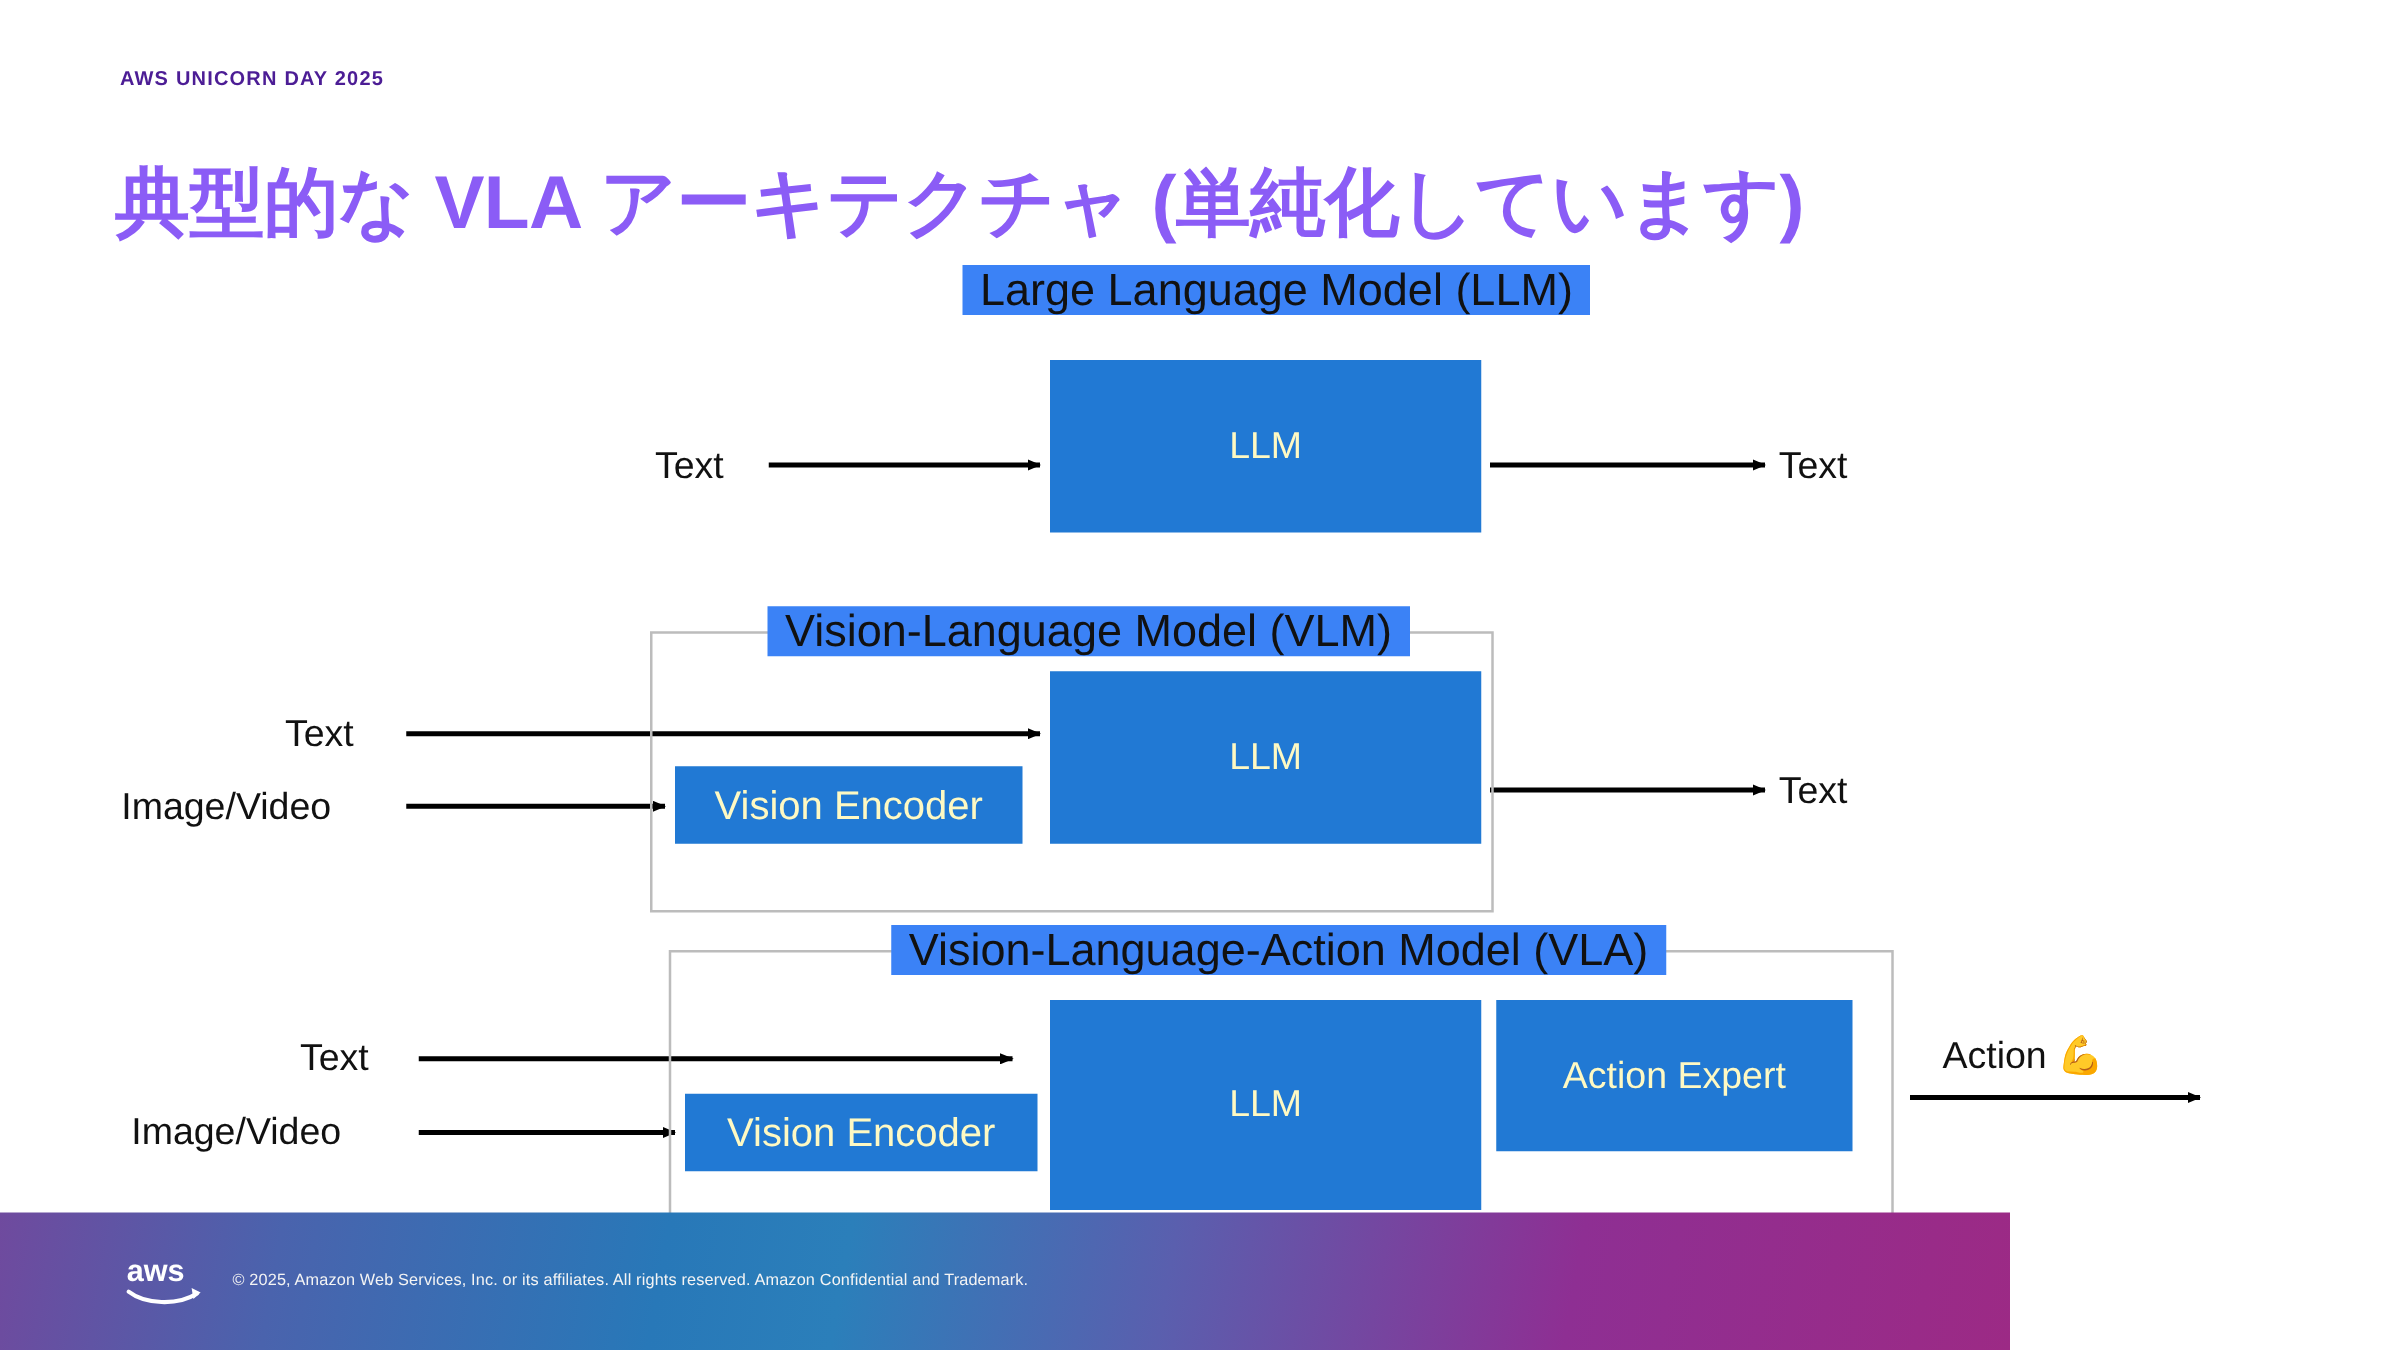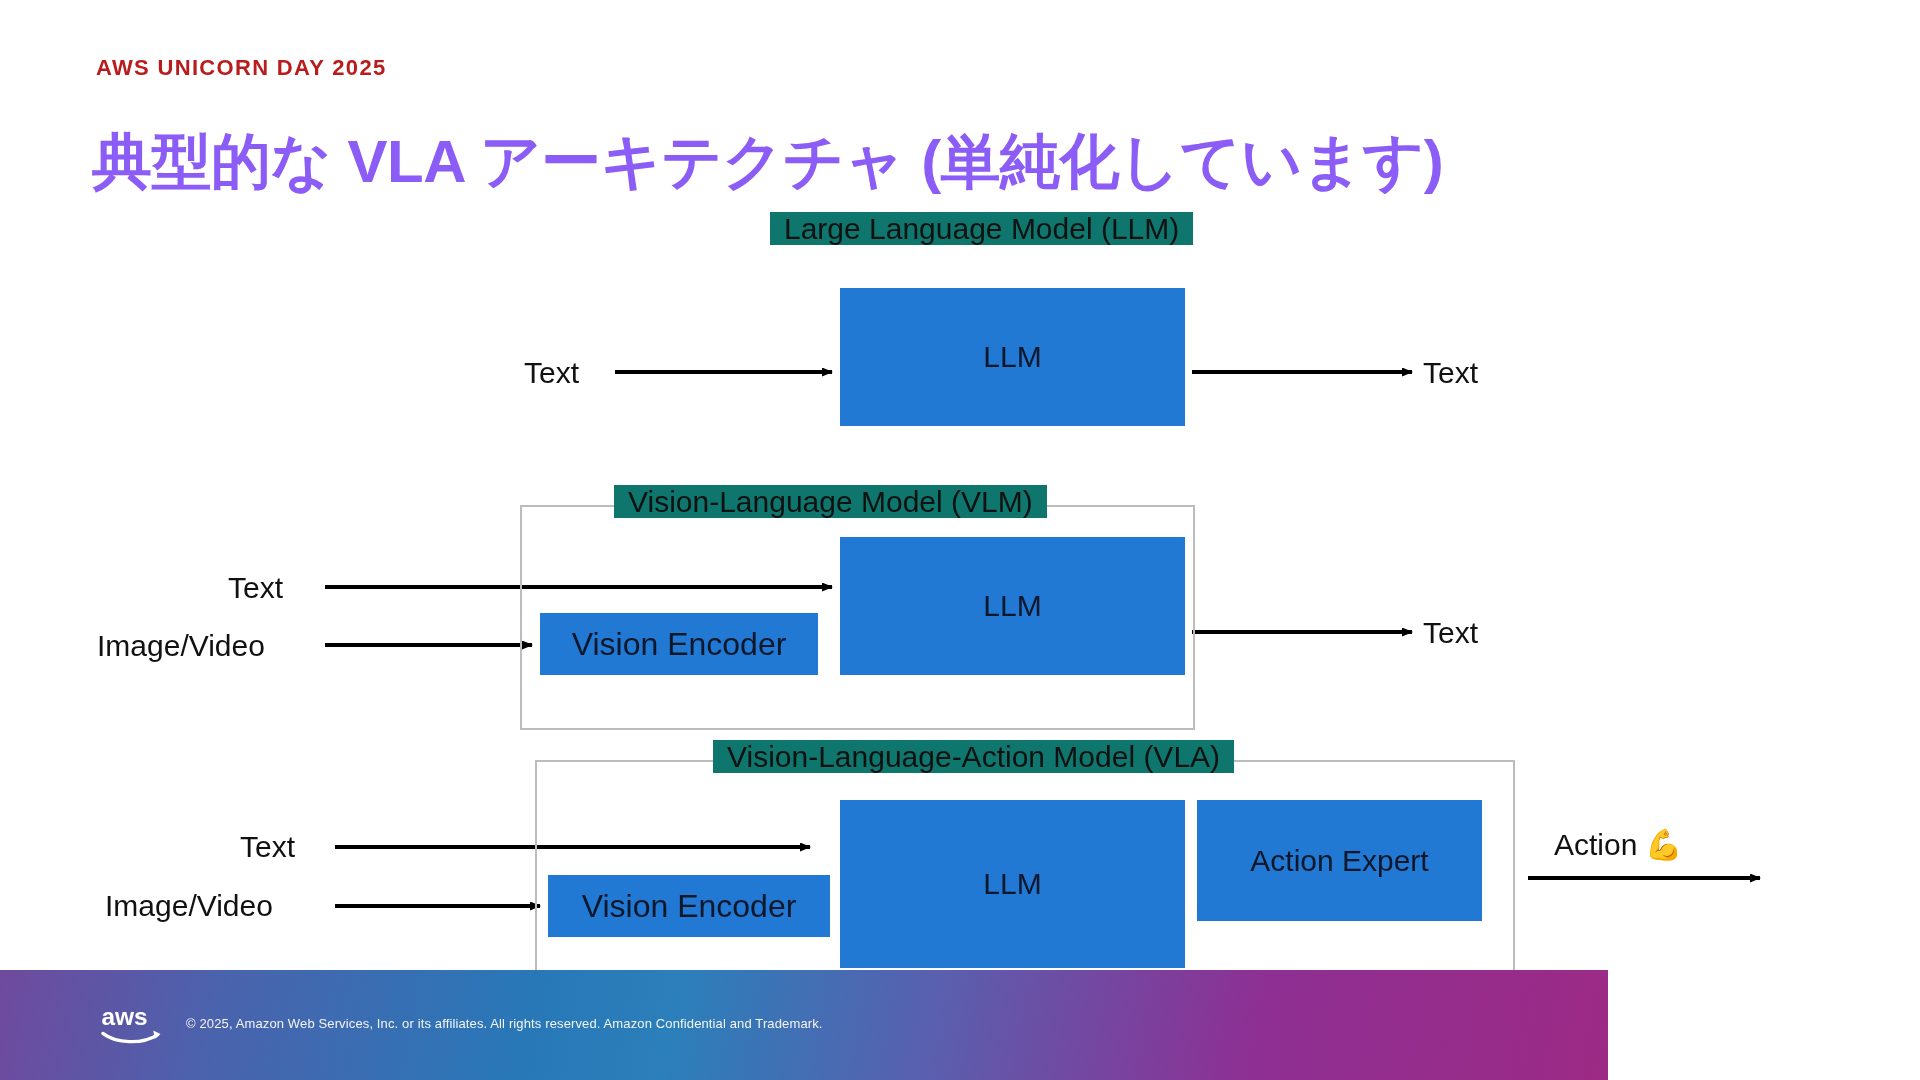--- a/index.html
+++ b/index.html
@@ -17,24 +17,24 @@
     width: 1920px;
     height: 1080px;
     background: #ffffff;
   }
 
   
   .eyebrow {
     position: absolute;
     left: 96px;
     top: 55px;
-    font-size: 22px;
+    font-size: 16px;
     font-weight: 700;
     letter-spacing: 0.06em;
-    color: #b91c1c;
+    color: #4c1d95;
   }
 
   
   .slide-title {
     position: absolute;
     left: 92px;
     top: 122px;
     font-size: 60px;
     font-weight: 800;
     color: #8b5cf6;
@@ -54,36 +54,36 @@
   
   .group-frame {
     position: absolute;
     border: 2px solid #bcbcbc;
     background: transparent;
   }
 
   
   .section-caption {
     position: absolute;
-    font-size: 30px;
+    font-size: 36px;
     color: #111111;
-    background: #0f766e;
+    background: #3b82f6;
     padding: 0 14px;
     white-space: nowrap;
     line-height: 1.1;
   }
 
   
   .block {
     position: absolute;
     background: #2179d4;
     display: flex;
     align-items: center;
     justify-content: center;
-    color: #0f172a;
+    color: #fef9c3;
     font-size: 30px;
     white-space: nowrap;
   }
   .block.small { font-size: 32px; }
 
   
   .io-label {
     position: absolute;
     font-size: 30px;
     color: #111111;

